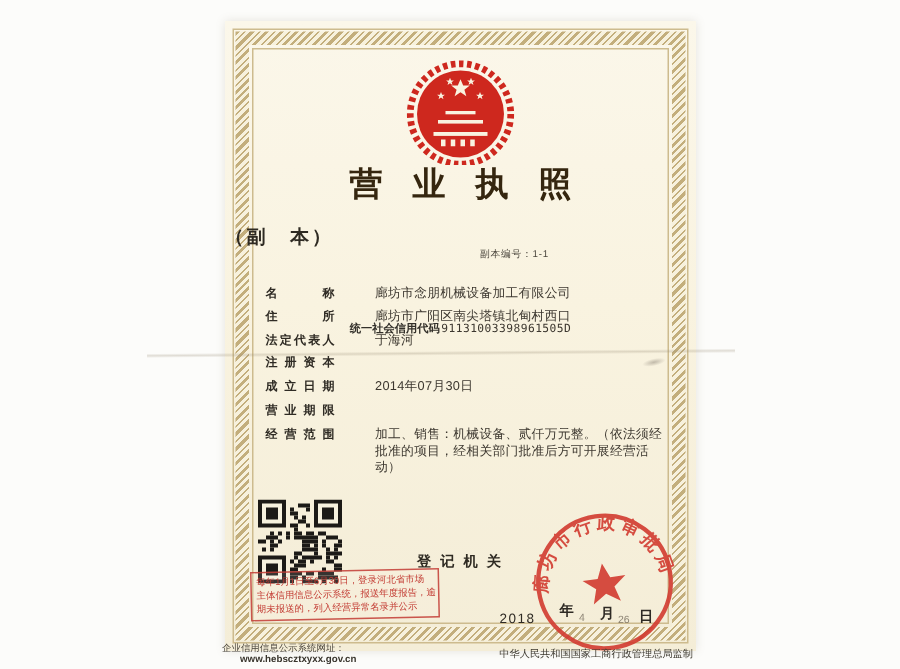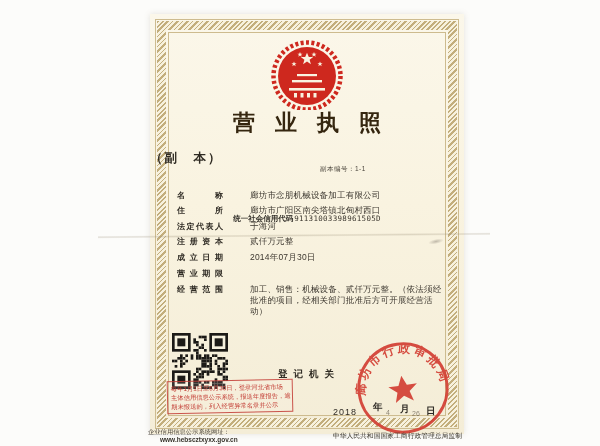--- a/index.html
+++ b/index.html
@@ -151,21 +151,20 @@
     <div class="frow">
       <span class="flabel">住所</span>
       <span class="fvalue">廊坊市广阳区南尖塔镇北甸村西口</span>
     </div>
     <div class="frow">
       <span class="flabel">法定代表人</span>
       <span class="fvalue">于海河</span>
     </div>
     <div class="frow">
       <span class="flabel">注册资本</span>
-      <span class="fvalue">贰仟万元整</span>
     </div>
     <div class="frow">
       <span class="flabel">成立日期</span>
       <span class="fvalue">2014年07月30日</span>
     </div>
     <div class="frow">
       <span class="flabel">营业期限</span>
       <span class="fvalue"></span>
     </div>
     <div class="frow">

